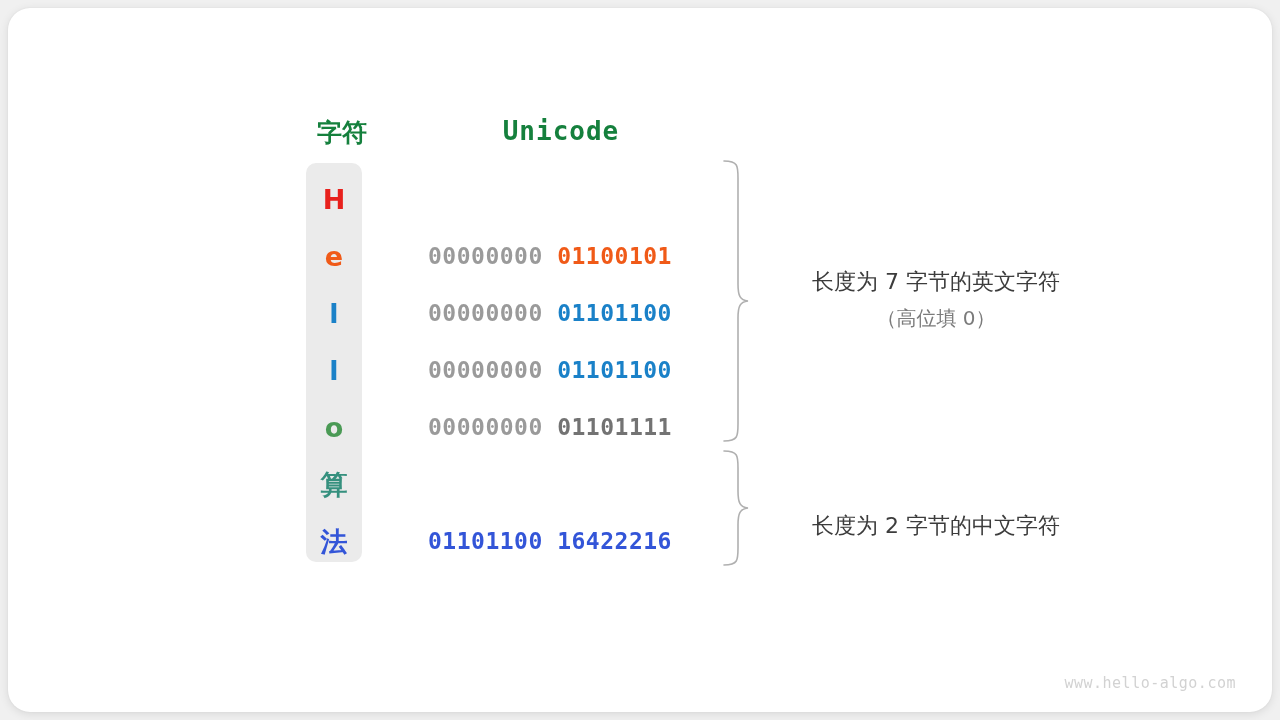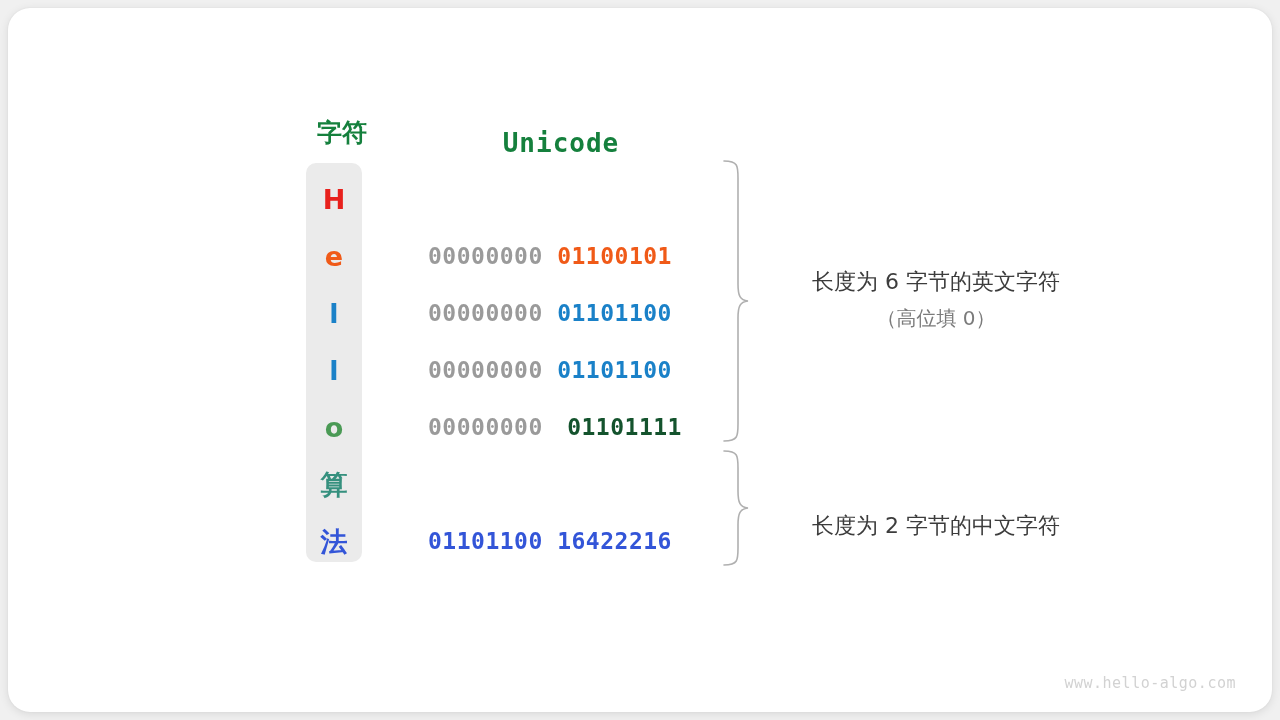--- a/index.html
+++ b/index.html
@@ -35,21 +35,21 @@
     white-space: nowrap;
   }
   .hdr-char {
     left: 298px; top: 108px;
     width: 72px;
     text-align: center;
     font-size: 25px;
     font-family: "Liberation Sans", sans-serif;
   }
   .hdr-unicode {
-    left: 420px; top: 120px;
+    left: 420px; top: 108px;
     width: 266px;
     text-align: center;
     font-size: 26px;
     font-family: "DejaVu Sans Mono", monospace;
     letter-spacing: 1px;
   }
 
   
   .char-panel {
     position: absolute;
@@ -142,21 +142,21 @@
       <div class="bits"><span class="hi" style="color: rgb(154, 154, 154);">00000000</span> <span class="lo" style="color: rgb(26, 129, 200);">01101100</span></div>
     </div>
 
     <div class="row" style="top:334px">
       <div class="glyph" style="color: rgb(26, 129, 200);">l</div>
       <div class="bits"><span class="hi" style="color: rgb(154, 154, 154);">00000000</span> <span class="lo" style="color: rgb(26, 129, 200);">01101100</span></div>
     </div>
 
     <div class="row" style="top:391px">
       <div class="glyph" style="color: rgb(74, 154, 85);">o</div>
-      <div class="bits"><span class="hi" style="color: rgb(154, 154, 154);">00000000</span> <span class="lo" style="color: #14532d; margin-left: 10px;">01101111</span></div>
+      <div class="bits"><span class="hi" style="color: rgb(154, 154, 154);">00000000</span> <span class="lo" style="color: #737373;">01101111</span></div>
     </div>
 
     <div class="row" style="top:448px">
       <div class="glyph" style="color: rgb(53, 144, 126);">算</div>
     </div>
 
     <div class="row" style="top:505px">
       <div class="glyph" style="color: rgb(51, 85, 216);">法</div>
       <div class="bits"><span class="hi" style="color: rgb(51, 85, 216);">01101100</span> <span class="lo" style="color: rgb(51, 85, 216);">16422216</span></div>
     </div>
@@ -175,21 +175,21 @@
       <path d="M 6 5
                C 20 5, 20 10, 20 22
                L 20 45
                C 20 57, 22 61, 30 62
                C 22 63, 20 67, 20 79
                L 20 102
                C 20 114, 20 119, 6 119" fill="none" stroke="#b0b0b0" stroke-width="1.6" stroke-linecap="round"></path>
     </svg>
 
     <div class="anno" style="left:768px; top:256px; width:320px;">
-      <div class="line1">长度为 6 字节的英文字符</div>
+      <div class="line1">长度为 7 字节的英文字符</div>
       <div class="line2">（高位填 0）</div>
     </div>
 
     <div class="anno" style="left:768px; top:500px; width:320px;">
       <div class="line1">长度为 2 字节的中文字符</div>
     </div>
 
     <div class="watermark">www.hello-algo.com</div>
 
   </div>

